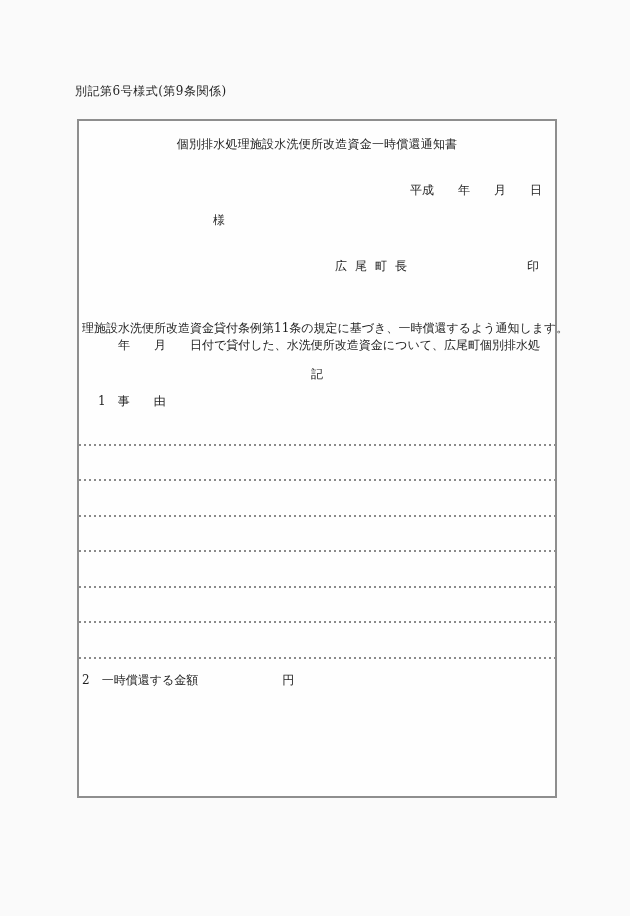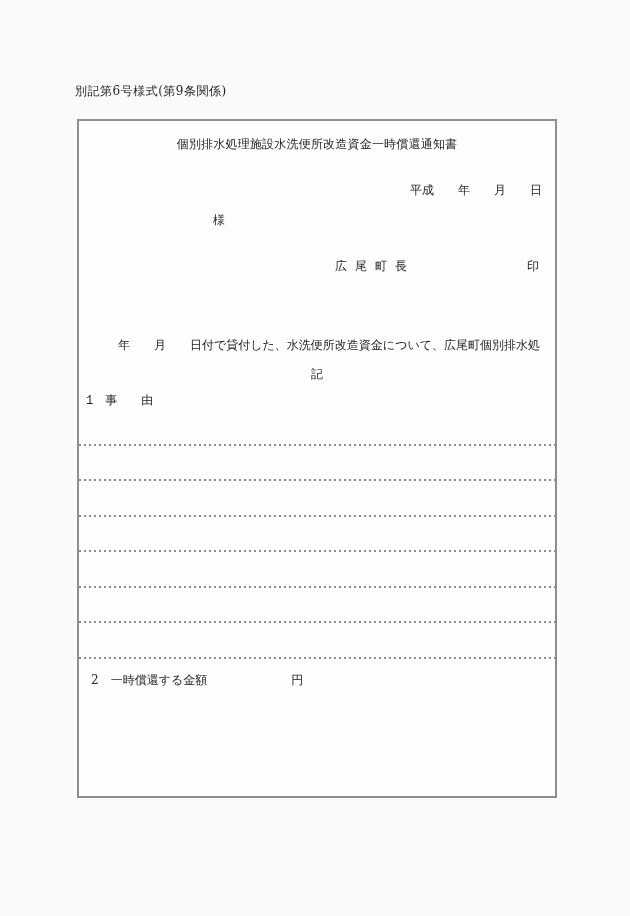--- a/index.html
+++ b/index.html
@@ -80,26 +80,25 @@
     left: 3px;
   }
   .record-heading {
     top: 245px;
     left: 0;
     width: 100%;
     text-align: center;
   }
   .item1 {
     top: 272px;
-    left: 7px;
-    font-family: Liberation Mono, monospace;
+    left: 19px;
   }
   .item2 {
     top: 551px;
-    left: 12px;
+    left: 3px;
   }
   .ruled-line {
     position: absolute;
     left: 0;
     right: 0;
     height: 2px;
     background-image: repeating-linear-gradient(90deg, #8a8a8a 0 2px, transparent 2px 5px);
   }
   .ruled-line:nth-child(1) { top: 323px; }
   .ruled-line:nth-child(2) { top: 358px; }
@@ -122,20 +121,21 @@
 
   <div class="addressee">様</div>
 
   <div class="sender-line">
     <span class="sender-name">広尾町長</span>
     <span class="seal">印</span>
   </div>
 
   <div class="body-line1">　　　年　　月　　日付で貸付した、水洗便所改造資金について、広尾町個別排水処</div>
 
+  <div class="body-line2">理施設水洗便所改造資金貸付条例第11条の規定に基づき、一時償還するよう通知します。</div>
 
   <div class="record-heading">記</div>
 
   <div class="item1">1　事　　由</div>
 
   <div style="position:absolute; inset:0;">
     <div class="ruled-line"></div>
     <div class="ruled-line"></div>
     <div class="ruled-line"></div>
     <div class="ruled-line"></div>

